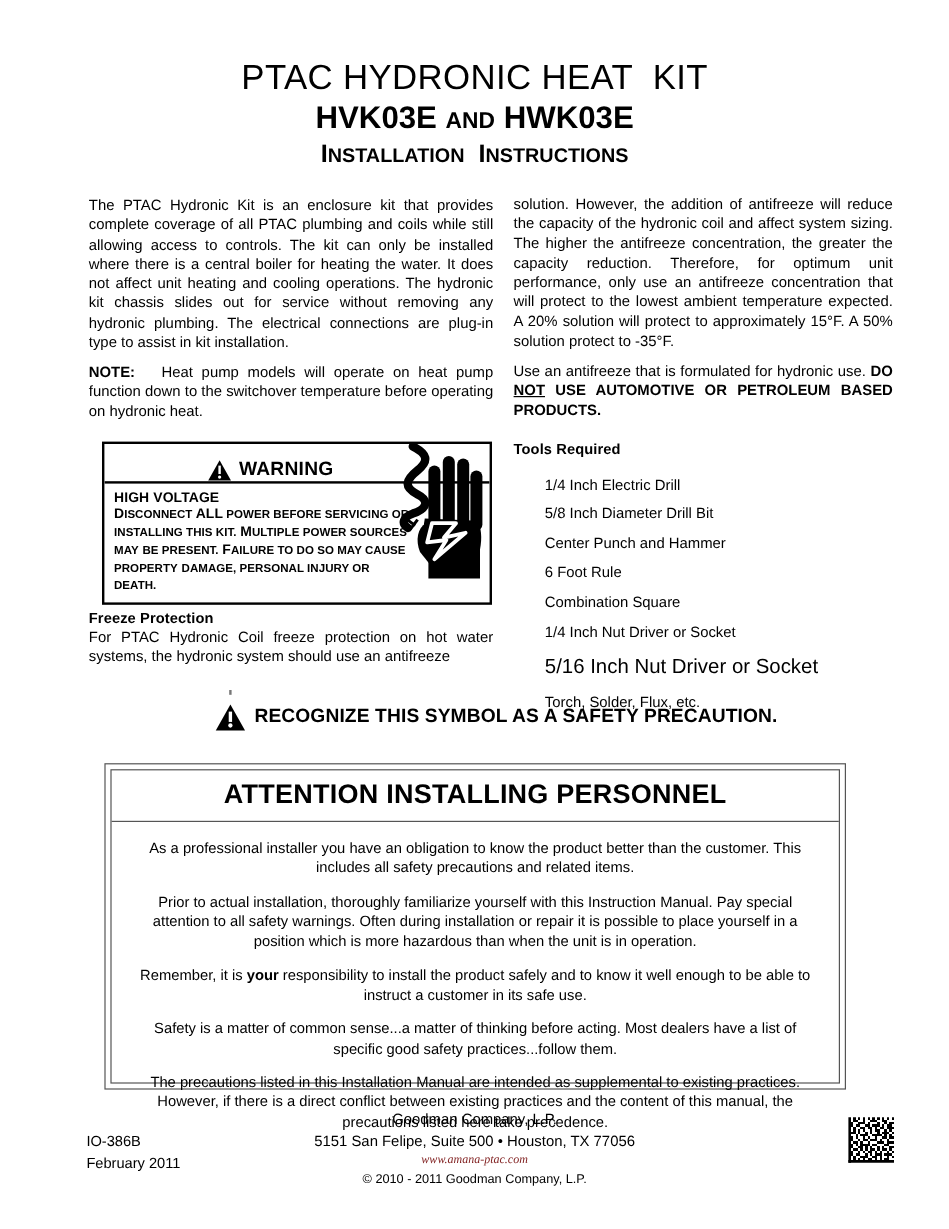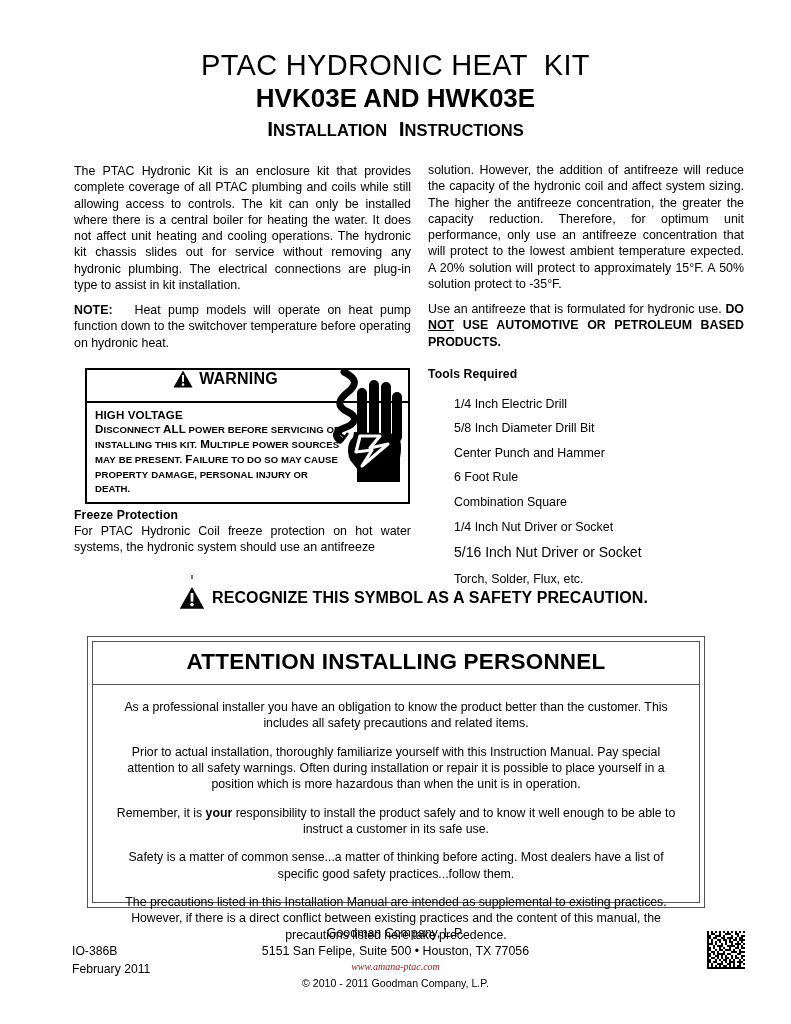--- a/index.html
+++ b/index.html
@@ -35,21 +35,21 @@
     line-height: 1.06;
     white-space: pre;
   }
   .title-line2 {
     font-size: 26px;
     font-weight: bold;
     line-height: 1.18;
     margin-top: 2px;
   }
   .title-line2 .smallcaps {
-    font-size: 26px;
+    font-size: 19px;
     font-weight: bold;
   }
   .title-line3 {
     font-size: 21px;
     font-weight: bold;
     margin-top: 4px;
     line-height: 1.1;
   }
   .title-line3 .cap { font-size: 21px; }
   .title-line3 .sc  { font-size: 16.5px; }
@@ -91,21 +91,21 @@
     border: 2.5px solid #000;
     background: #fff;
     box-sizing: border-box;
     overflow: hidden;
   }
   .warning-head {
     position: relative;
     height: 31px;
     border-bottom: 2.5px solid #000;
     display: flex;
-    align-items: flex-start;
+    align-items: flex-end;
     justify-content: center;
   }
   .warning-head-inner {
     display: flex;
     align-items: center;
     gap: 6px;
     transform: translateX(-22px);
   }
   .warn-tri {
     display: block;
@@ -283,21 +283,21 @@
     <p class="body-txt"><span>Use an antifreeze that is formulated for hydronic use. </span><span class="b">DO </span><span class="b u">NOT</span><span class="b"> USE AUTOMOTIVE OR PETROLEUM BASED PRODUCTS.</span></p>
 
     <div class="h-bold" style="margin-top:17px;">Tools  Required</div>
     <div style="margin-top:11px; padding-left:26px;">
       <div style="font-size:12.4px; line-height:1.98;">1/4 Inch Electric Drill</div>
       <div style="font-size:12.4px; line-height:1.98;">5/8 Inch Diameter Drill Bit</div>
       <div style="font-size:12.4px; line-height:1.98;">Center Punch and Hammer</div>
       <div style="font-size:12.4px; line-height:1.98;">6 Foot Rule</div>
       <div style="font-size:12.4px; line-height:1.98;">Combination Square</div>
       <div style="font-size:12.4px; line-height:1.98;">1/4 Inch Nut Driver or Socket</div>
-      <div style="font-size:14px; line-height:1.98;">5/16 Inch Nut Driver or Socket</div>
+      <div style="font-size:17px; line-height:1.98;">5/16 Inch Nut Driver or Socket</div>
       <div style="font-size:12.4px; line-height:1.98;">Torch, Solder, Flux, etc.</div>
     </div>
   </div>
 
   <div class="warning-box">
     <div class="warning-head">
       <div class="warning-head-inner">
         <svg class="warn-tri" width="20" height="18" viewBox="0 0 20 18">
           <polygon points="10,0.5 19.5,17.5 0.5,17.5" fill="#000"></polygon>
           <rect x="9" y="5" width="2" height="7" fill="#fff"></rect>

